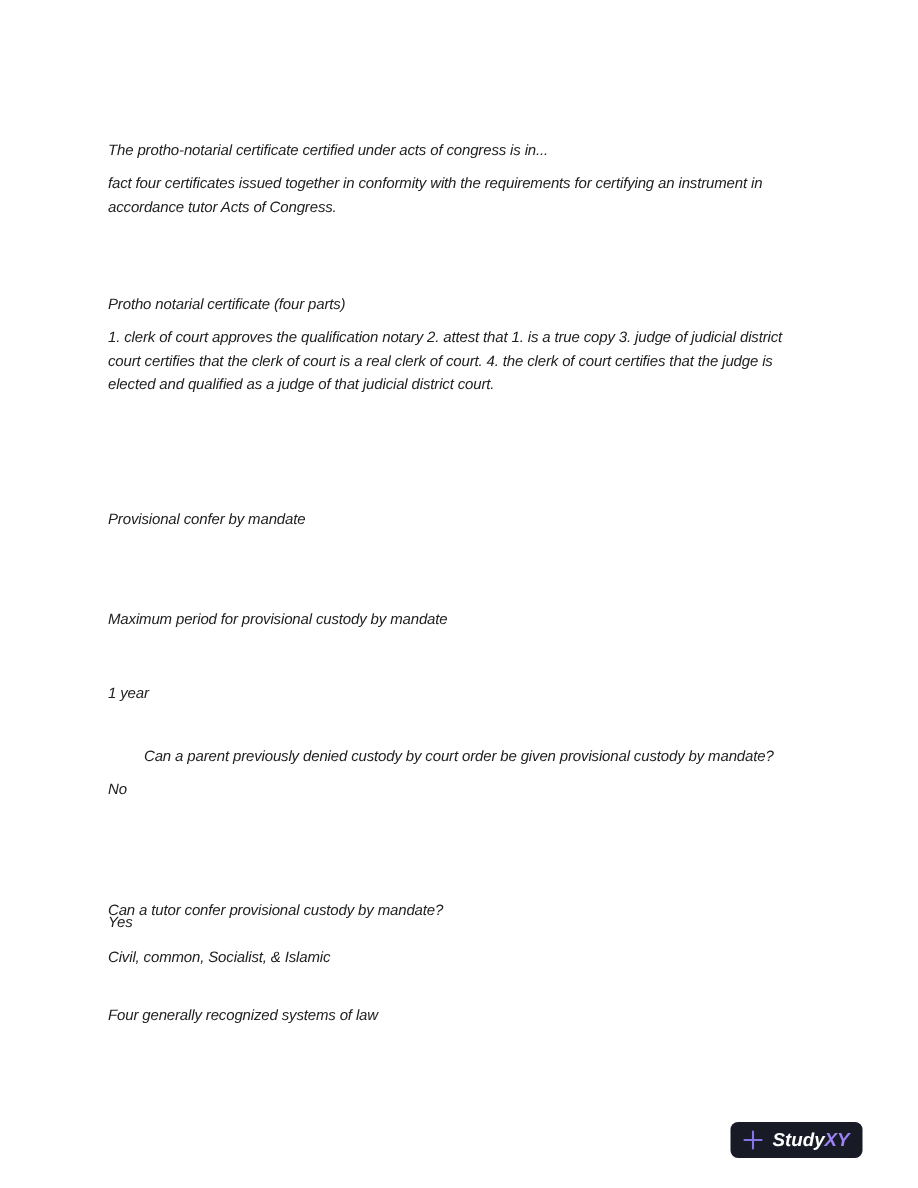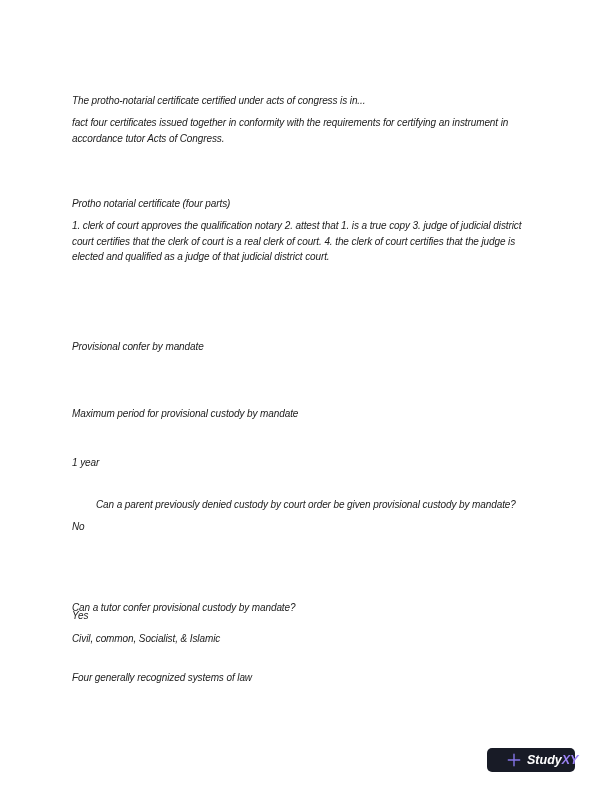--- a/index.html
+++ b/index.html
@@ -46,21 +46,21 @@
     position: absolute;
     left: 487px;
     top: 748px;
     width: 88px;
     height: 24px;
     box-sizing: border-box;
     background: #181b26;
     border-radius: 5px;
     display: flex;
     align-items: center;
-    padding: 0 20px;
+    padding: 0 8px;
     gap: 6px;
   }
   .plus-icon {
     width: 14px;
     height: 14px;
     flex: 0 0 auto;
   }
   .brand-text {
     font-size: 12.5px;
     font-weight: bold;

